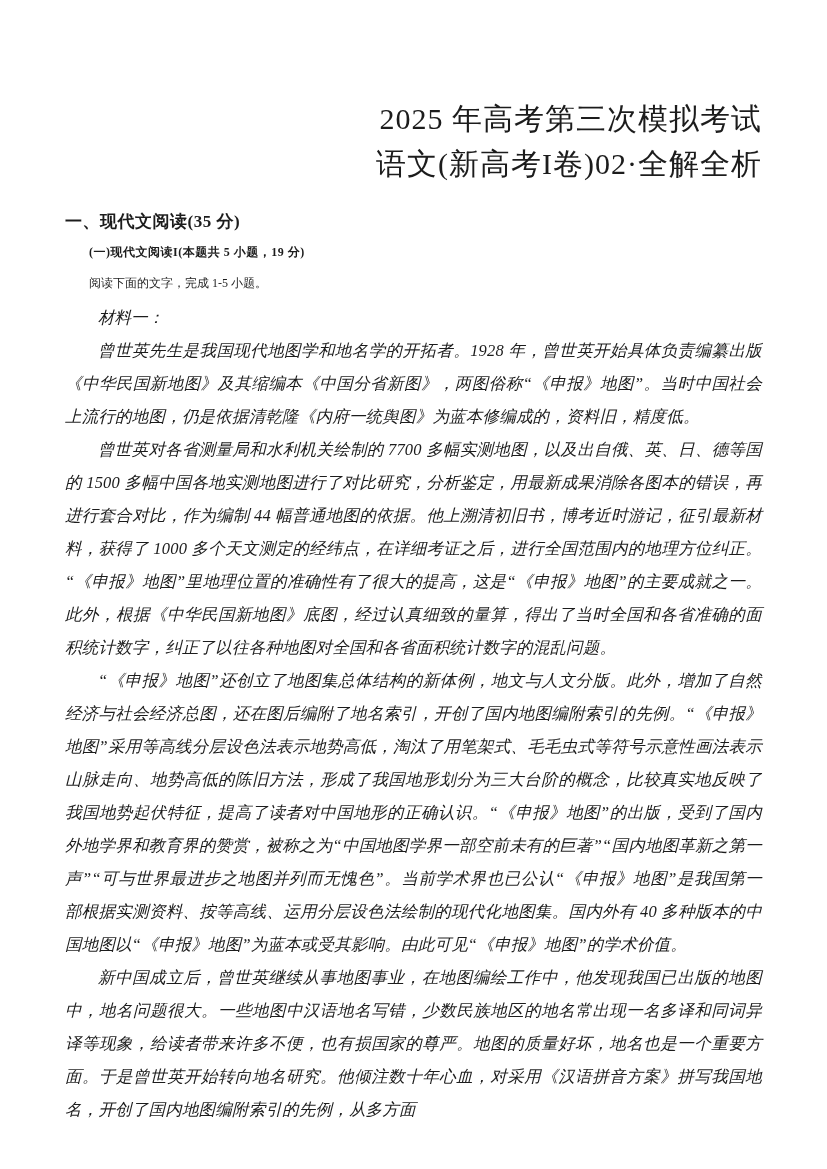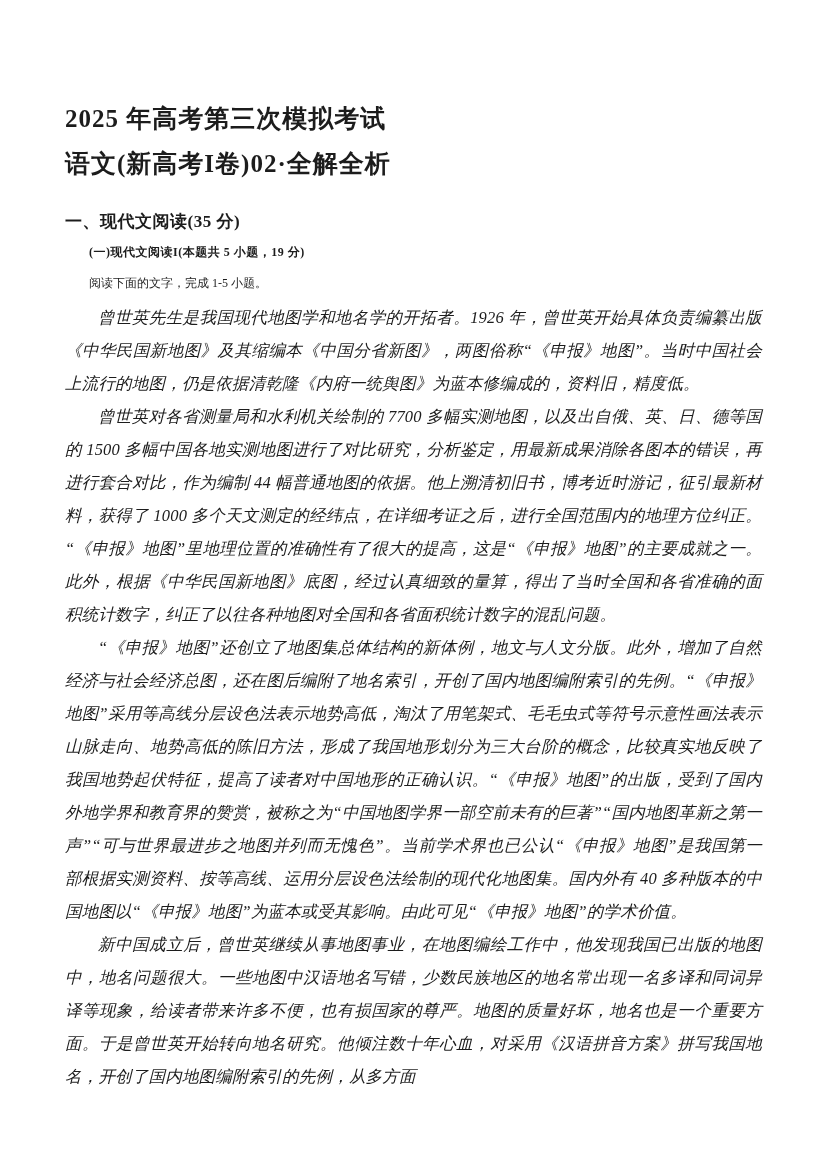--- a/index.html
+++ b/index.html
@@ -13,24 +13,24 @@
     width: 827px;
     height: 1169px;
     margin: 0 auto;
     background: #ffffff;
     box-sizing: border-box;
     padding: 96px 65px 0 65px;
     font-family: "Liberation Serif", "DejaVu Serif", serif;
     overflow: hidden;
   }
   .doc-title {
-    text-align: left;
-    font-size: 25px;
+    text-align: right;
+    font-size: 30px;
     line-height: 45px;
-    font-weight: 700;
+    font-weight: 400;
     letter-spacing: 1px;
     margin: 0;
   }
   .section-heading {
     margin-top: 20px;
     font-size: 17px;
     line-height: 31px;
     font-weight: 700;
     letter-spacing: 0.5px;
   }
@@ -74,22 +74,23 @@
 
   <h1 class="doc-title">语文(新高考I卷)02·全解全析</h1>
 
   <div class="section-heading">一、现代文阅读(35 分)</div>
 
   <div class="subsection-heading">(一)现代文阅读I(本题共 5 小题，19 分)</div>
 
   <div class="instruction">阅读下面的文字，完成 1-5 小题。</div>
 
   <div class="material-body">
+    <div class="material-label">材料一：</div>
 
-    <p>曾世英先生是我国现代地图学和地名学的开拓者。1926 年，曾世英开始具体负责编纂出版《中华民国新地图》及其缩编本《中国分省新图》，两图俗称“《申报》地图”。当时中国社会上流行的地图，仍是依据清乾隆《内府一统舆图》为蓝本修编成的，资料旧，精度低。</p>
+    <p>曾世英先生是我国现代地图学和地名学的开拓者。1928 年，曾世英开始具体负责编纂出版《中华民国新地图》及其缩编本《中国分省新图》，两图俗称“《申报》地图”。当时中国社会上流行的地图，仍是依据清乾隆《内府一统舆图》为蓝本修编成的，资料旧，精度低。</p>
 
     <p>曾世英对各省测量局和水利机关绘制的 7700 多幅实测地图，以及出自俄、英、日、德等国的 1500 多幅中国各地实测地图进行了对比研究，分析鉴定，用最新成果消除各图本的错误，再进行套合对比，作为编制 44 幅普通地图的依据。他上溯清初旧书，博考近时游记，征引最新材料，获得了 1000 多个天文测定的经纬点，在详细考证之后，进行全国范围内的地理方位纠正。“《申报》地图”里地理位置的准确性有了很大的提高，这是“《申报》地图”的主要成就之一。此外，根据《中华民国新地图》底图，经过认真细致的量算，得出了当时全国和各省准确的面积统计数字，纠正了以往各种地图对全国和各省面积统计数字的混乱问题。</p>
 
     <p>“《申报》地图”还创立了地图集总体结构的新体例，地文与人文分版。此外，增加了自然经济与社会经济总图，还在图后编附了地名索引，开创了国内地图编附索引的先例。“《申报》地图”采用等高线分层设色法表示地势高低，淘汰了用笔架式、毛毛虫式等符号示意性画法表示山脉走向、地势高低的陈旧方法，形成了我国地形划分为三大台阶的概念，比较真实地反映了我国地势起伏特征，提高了读者对中国地形的正确认识。“《申报》地图”的出版，受到了国内外地学界和教育界的赞赏，被称之为“中国地图学界一部空前未有的巨著”“国内地图革新之第一声”“可与世界最进步之地图并列而无愧色”。当前学术界也已公认“《申报》地图”是我国第一部根据实测资料、按等高线、运用分层设色法绘制的现代化地图集。国内外有 40 多种版本的中国地图以“《申报》地图”为蓝本或受其影响。由此可见“《申报》地图”的学术价值。</p>
 
     <p>新中国成立后，曾世英继续从事地图事业，在地图编绘工作中，他发现我国已出版的地图中，地名问题很大。一些地图中汉语地名写错，少数民族地区的地名常出现一名多译和同词异译等现象，给读者带来许多不便，也有损国家的尊严。地图的质量好坏，地名也是一个重要方面。于是曾世英开始转向地名研究。他倾注数十年心血，对采用《汉语拼音方案》拼写我国地名，开创了国内地图编附索引的先例，从多方面</p>
   </div>
 
 </div>
 

